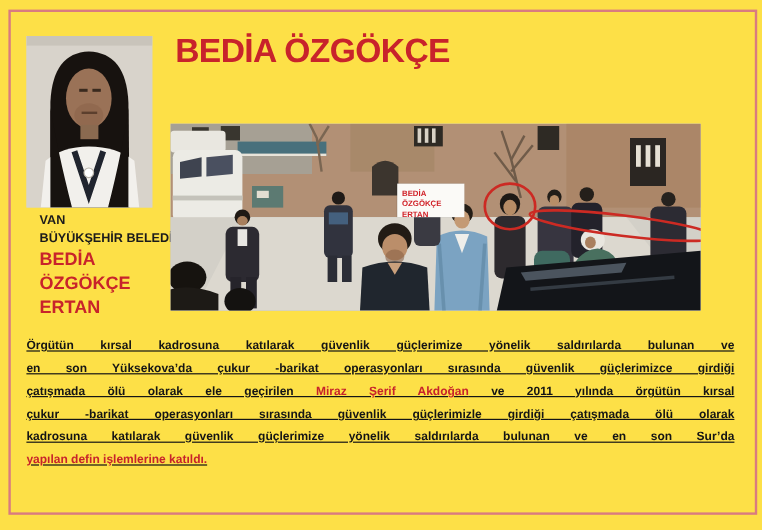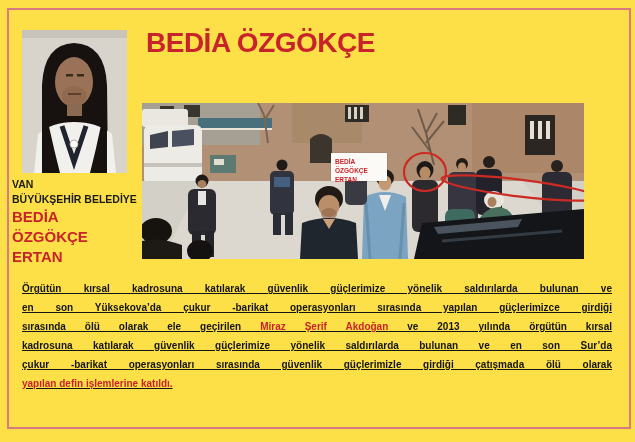--- a/index.html
+++ b/index.html
@@ -13,21 +13,21 @@
   }
   
   .title{
     position:absolute;left:146px;top:25px;width:470px;
     color:var(--accent-red);font-weight:bold;font-size:28px;line-height:35px;
     letter-spacing:-.5px;white-space:nowrap;
   }
   
   .portrait{position:absolute;left:22px;top:30px;width:105px;height:143px;background:#d8d3cb;}
   
-  .left-caption{position:absolute;left:12px;top:177px;width:125px;}
+  .left-caption{position:absolute;left:33px;top:177px;width:125px;}
   .role-line{color:#1b1b1b;font-weight:bold;font-size:10.5px;line-height:15px;}
   .name-line{color:var(--accent-red);font-weight:bold;font-size:15px;line-height:20px;}
   .left-caption .name-line:first-of-type{margin-top:6px;}
   
   .photo{position:absolute;left:142px;top:103px;width:442px;height:156px;overflow:hidden;background:#cdc9c0;}
   .photo svg{display:block;}
   .photo-label{
     position:absolute;left:189px;top:50px;width:56px;height:28px;background:#fbfaf7;
     color:var(--label-red);font-weight:bold;font-size:6.5px;line-height:9px;
     padding:4px 0 0 4px;box-sizing:border-box;box-shadow:0 0 1px rgba(0,0,0,.4);
@@ -209,20 +209,20 @@
       </g>
     </svg>
     <div class="photo-label">
       <div>BEDİA ÖZGÖKÇE</div>
       <div>ERTAN</div>
     </div>
   </div>
 
   <div class="body-text">
       <div class="body-line"><span>Örgütün kırsal kadrosuna katılarak güvenlik güçlerimize yönelik saldırılarda bulunan ve</span></div>
-      <div class="body-line"><span>en son Yüksekova’da çukur -barikat operasyonları sırasında yapılan güçlerimizce girdiği</span></div>
-      <div class="body-line"><span>sırasında ölü olarak ele geçirilen </span><span class="red">Miraz Şerif Akdoğan</span><span> ve 2013 yılında örgütün kırsal</span></div>
+      <div class="body-line"><span>en son Yüksekova’da çukur -barikat operasyonları sırasında güvenlik güçlerimizce girdiği</span></div>
+      <div class="body-line"><span>çatışmada ölü olarak ele geçirilen </span><span class="red">Miraz Şerif Akdoğan</span><span> ve 2011 yılında örgütün kırsal</span></div>
+      <div class="body-line"><span>çukur -barikat operasyonları sırasında güvenlik güçlerimizle girdiği çatışmada ölü olarak</span></div>
       <div class="body-line"><span>kadrosuna katılarak güvenlik güçlerimize yönelik saldırılarda bulunan ve en son Sur’da</span></div>
-      <div class="body-line"><span>çukur -barikat operasyonları sırasında güvenlik güçlerimizle girdiği çatışmada ölü olarak</span></div>
       <div class="body-line last"><span class="red">yapılan defin işlemlerine katıldı.</span></div>
     </div>
 
 </div>
 
 </body></html>

